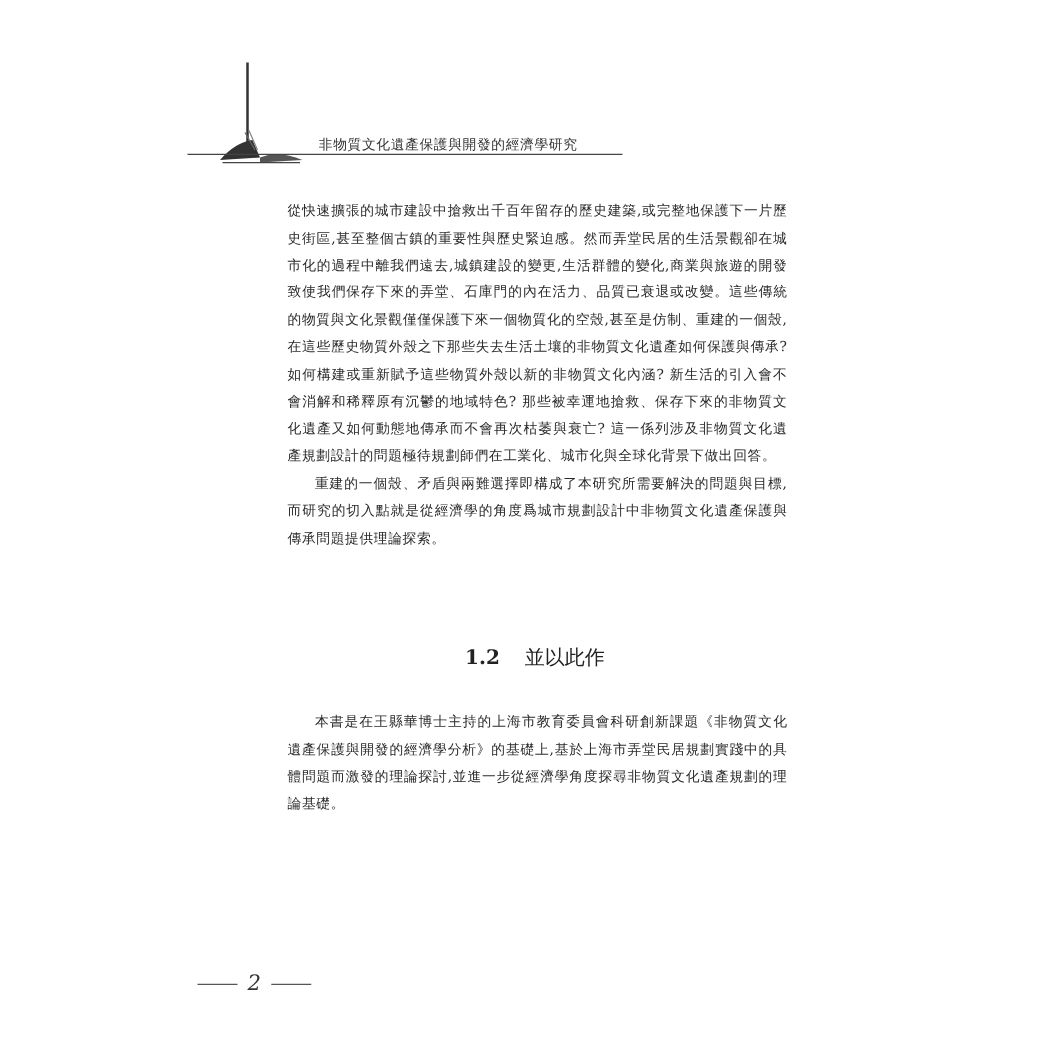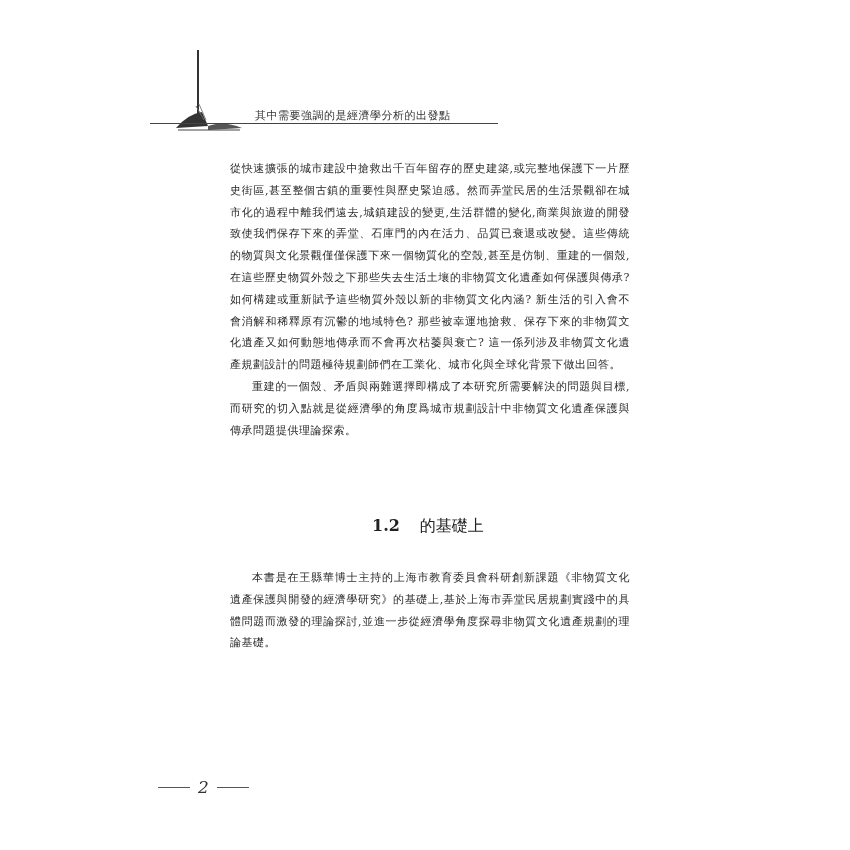--- a/index.html
+++ b/index.html
@@ -23,32 +23,32 @@
 
 <div class="vline"></div>
 <svg class="book-icon" viewBox="0 0 80 32">
   <path d="M8 28 Q 20 14 34 12 L 40 26 Z" fill="#333"></path>
   <path d="M40 26 Q 55 20 74 28 L 40 30 Z" fill="#555"></path>
   <path d="M28 6 L 36 20" stroke="#666" stroke-width="1"></path>
   <path d="M31 4 L 38 20" stroke="#888" stroke-width="1"></path>
   <path d="M10 30 L 72 30" stroke="#444" stroke-width="1"></path>
 </svg>
 <div class="hrule"></div>
-<div class="running-head">其中需要強調的是經濟學分析的出發點</div>
+<div class="running-head">非物質文化遺產保護與開發的經濟學研究</div>
 
 <div class="body-text">
   <p class="para">從快速擴張的城市建設中搶救出千百年留存的歷史建築,或完整地保護下一片歷史街區,甚至整個古鎮的重要性與歷史緊迫感。然而弄堂民居的生活景觀卻在城市化的過程中離我們遠去,城鎮建設的變更,生活群體的變化,商業與旅遊的開發致使我們保存下來的弄堂、石庫門的內在活力、品質已衰退或改變。這些傳統的物質與文化景觀僅僅保護下來一個物質化的空殼,甚至是仿制、重建的一個殼,在這些歷史物質外殼之下那些失去生活土壤的非物質文化遺產如何保護與傳承? 如何構建或重新賦予這些物質外殼以新的非物質文化內涵? 新生活的引入會不會消解和稀釋原有沉鬱的地域特色? 那些被幸運地搶救、保存下來的非物質文化遺產又如何動態地傳承而不會再次枯萎與衰亡? 這一係列涉及非物質文化遺產規劃設計的問題極待規劃師們在工業化、城市化與全球化背景下做出回答。</p>
   <p class="para indent">重建的一個殼、矛盾與兩難選擇即構成了本研究所需要解決的問題與目標,而研究的切入點就是從經濟學的角度爲城市規劃設計中非物質文化遺產保護與傳承問題提供理論探索。</p>
 </div>
 
 <div class="section-head">
-  <span class="num">1.2</span><span>的基礎上</span>
+  <span class="num">1.2</span><span>並以此作</span>
 </div>
 
 <div class="body-text-2">
-  <p class="para indent">本書是在王縣華博士主持的上海市教育委員會科研創新課題《非物質文化遺產保護與開發的經濟學研究》的基礎上,基於上海市弄堂民居規劃實踐中的具體問題而激發的理論探討,並進一步從經濟學角度探尋非物質文化遺產規劃的理論基礎。</p>
+  <p class="para indent">本書是在王縣華博士主持的上海市教育委員會科研創新課題《非物質文化遺產保護與開發的經濟學分析》的基礎上,基於上海市弄堂民居規劃實踐中的具體問題而激發的理論探討,並進一步從經濟學角度探尋非物質文化遺產規劃的理論基礎。</p>
 </div>
 
 <div class="folio">
   <span class="dash"></span>
   <span>2</span>
   <span class="dash"></span>
 </div>
 
 </body></html>

